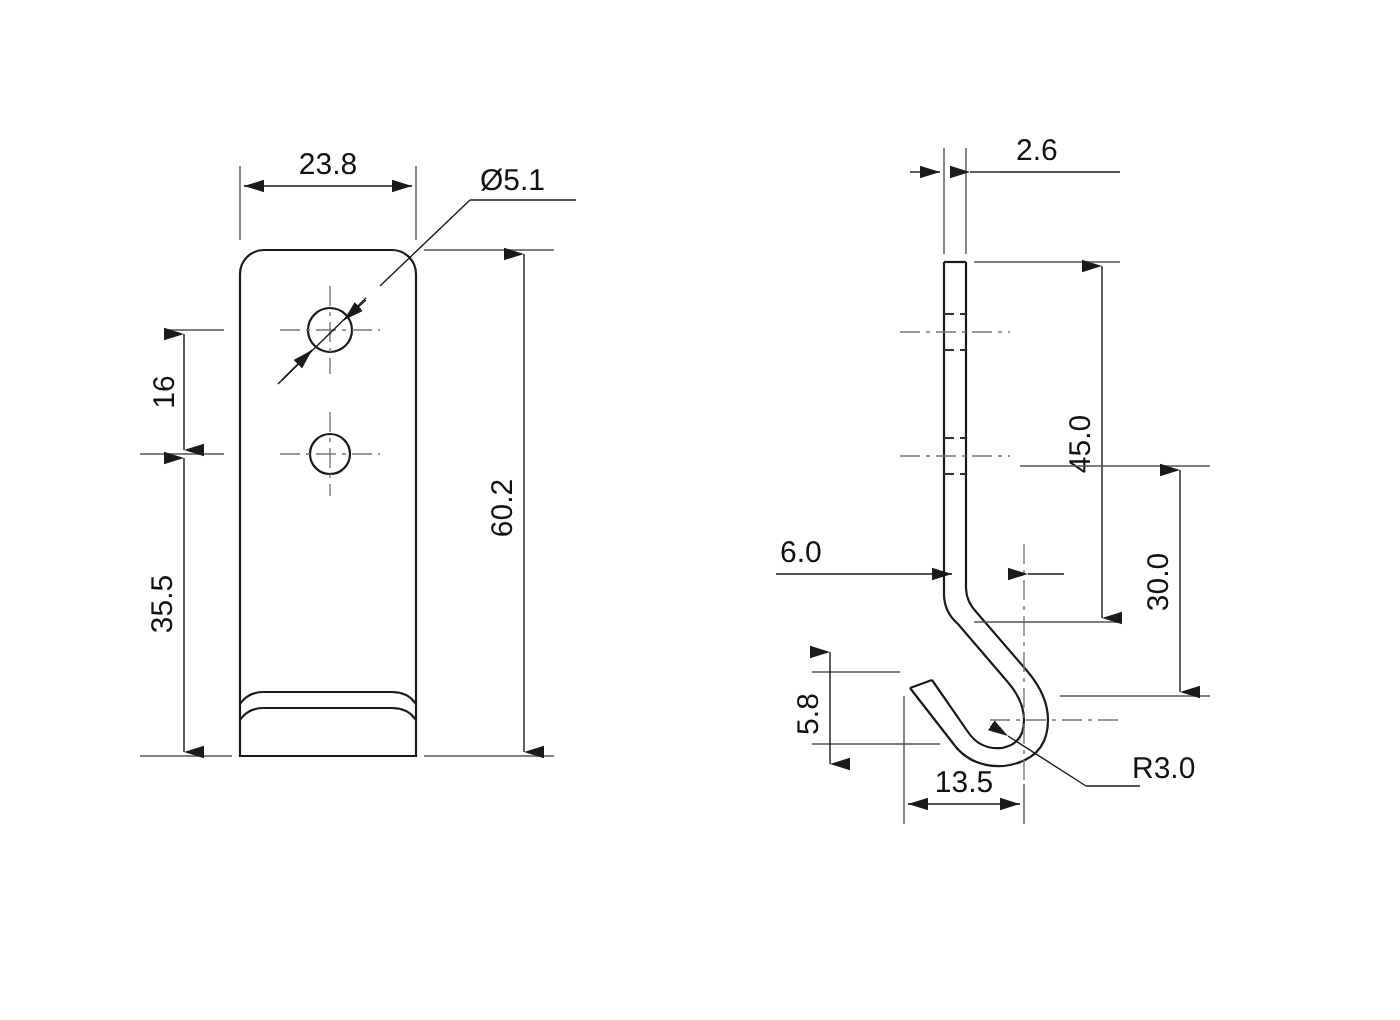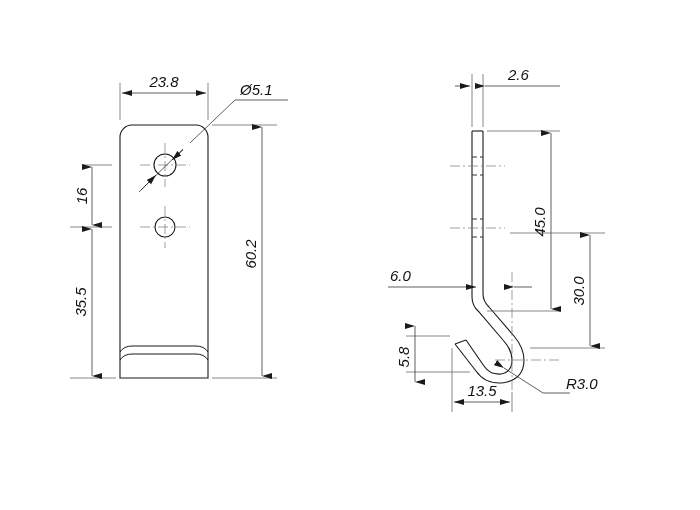--- a/index.html
+++ b/index.html
@@ -7,21 +7,20 @@
     padding: 0;
     background: #ffffff;
   }
   #drawing-root {
     position: relative;
     width: 700px;
     height: 510px;
     background: #ffffff;
     font-family: "Liberation Sans", sans-serif;
     overflow: hidden;
-    font-style: italic;
   }
   svg#cad {
     display: block;
     width: 700px;
     height: 510px;
   }
   .obj      { fill: none; stroke: #1a1a1a; stroke-width: 1.1; }
   .objthin  { fill: none; stroke: #1a1a1a; stroke-width: 1.0; }
   .dim      { fill: none; stroke: #1a1a1a; stroke-width: 0.7; }
   .ext      { fill: none; stroke: #555555; stroke-width: 0.7; }

